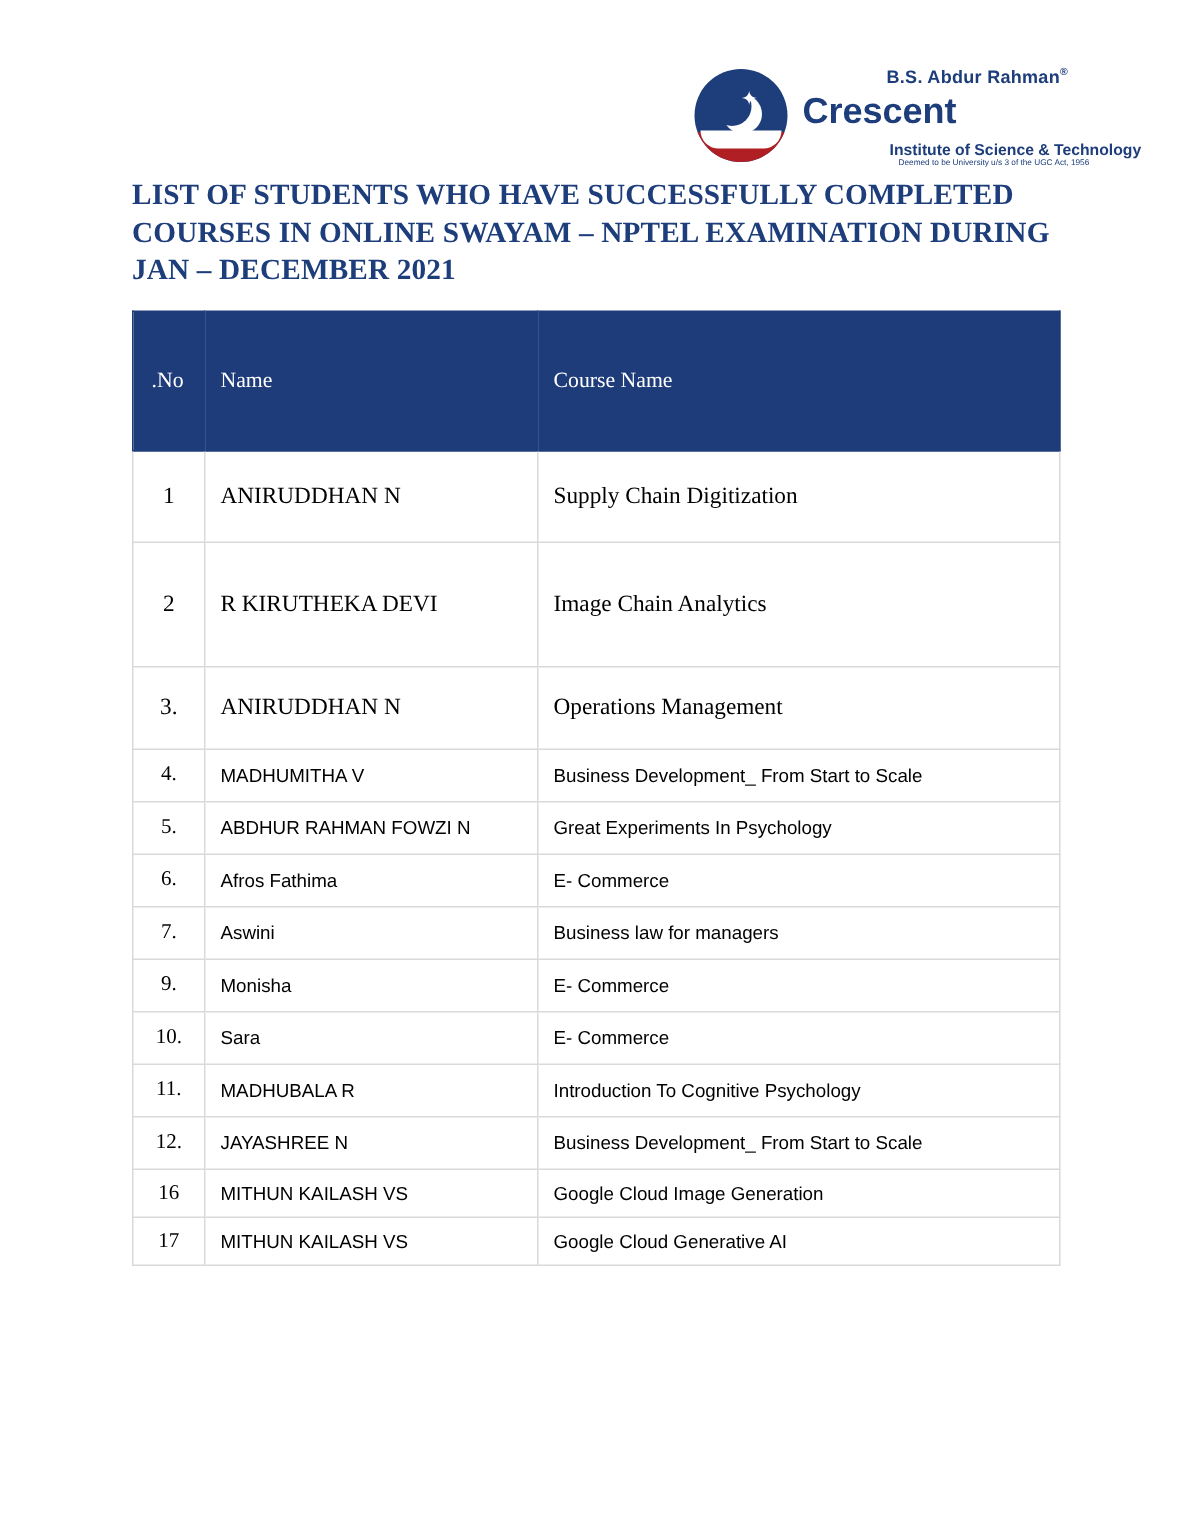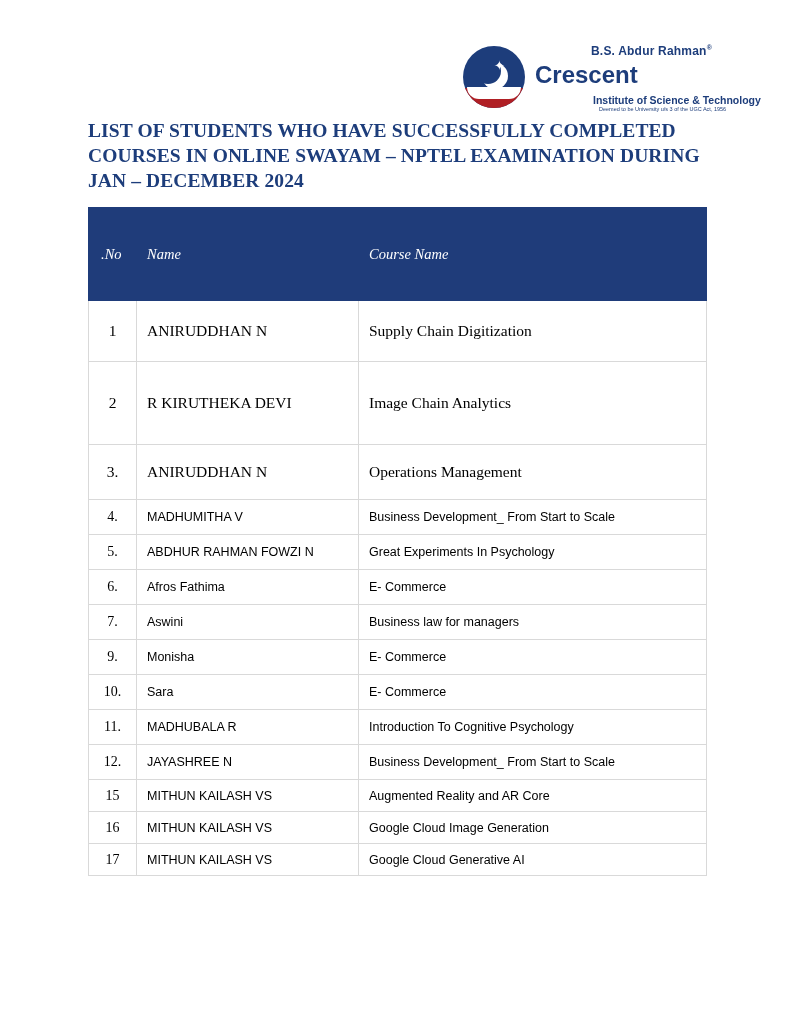--- a/index.html
+++ b/index.html
@@ -159,21 +159,20 @@
     background: #1f3c7a;
     color: #ffffff;
     font-family: "Liberation Serif", serif;
     font-weight: normal;
     font-size: 14.5px;
     text-align: left;
     vertical-align: middle;
     height: 92px;
     padding: 0 0 0 10px;
     border: 1px solid #1f3c7a;
-    font-style: italic;
   }
   table.main th.c-no { padding-left: 12px; }
   table.main td {
     border: 1px solid #d9d9d9;
     font-size: 14px;
     vertical-align: middle;
     padding: 0 10px;
     color: #000;
   }
   col.w-no { width: 48px; }
@@ -214,21 +213,21 @@
       </div>
     </div>
     <div class="logo-top-text">
       <span>B.S. Abdur Rahman</span><span class="logo-reg">®</span>
     </div>
     <div class="logo-name">Crescent</div>
     <div class="logo-sub">Institute of Science &amp; Technology</div>
     <div class="logo-sub2">Deemed to be University u/s 3 of the UGC Act, 1956</div>
   </div>
 
-  <div class="doc-title">LIST OF STUDENTS WHO HAVE SUCCESSFULLY COMPLETED COURSES IN ONLINE SWAYAM – NPTEL EXAMINATION DURING JAN – DECEMBER 2024</div>
+  <div class="doc-title">LIST OF STUDENTS WHO HAVE SUCCESSFULLY COMPLETED COURSES IN ONLINE SWAYAM – NPTEL EXAMINATION DURING JAN – DECEMBER 2021</div>
 
   <div class="table-wrap">
     <table class="main">
       <colgroup>
         <col class="w-no">
         <col class="w-name">
         <col class="w-course">
       </colgroup>
       <thead>
         <tr>
@@ -287,25 +286,20 @@
           <td class="num">11.</td>
           <td>MADHUBALA R</td>
           <td>Introduction To Cognitive Psychology</td>
         </tr>
         <tr class="r-sans h-norm">
           <td class="num">12.</td>
           <td>JAYASHREE N</td>
           <td>Business Development_ From Start to Scale</td>
         </tr>
         <tr class="r-sans h-sm">
-          <td class="num">15</td>
-          <td>MITHUN KAILASH VS</td>
-          <td>Augmented Reality and AR Core</td>
-        </tr>
-        <tr class="r-sans h-sm">
           <td class="num">16</td>
           <td>MITHUN KAILASH VS</td>
           <td>Google Cloud Image Generation</td>
         </tr>
         <tr class="r-sans h-sm">
           <td class="num">17</td>
           <td>MITHUN KAILASH VS</td>
           <td>Google Cloud Generative AI</td>
         </tr>
       </tbody>

